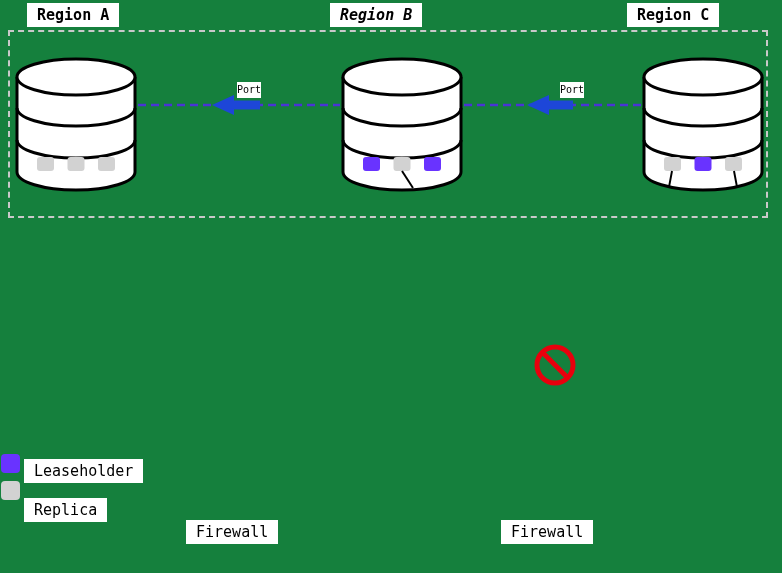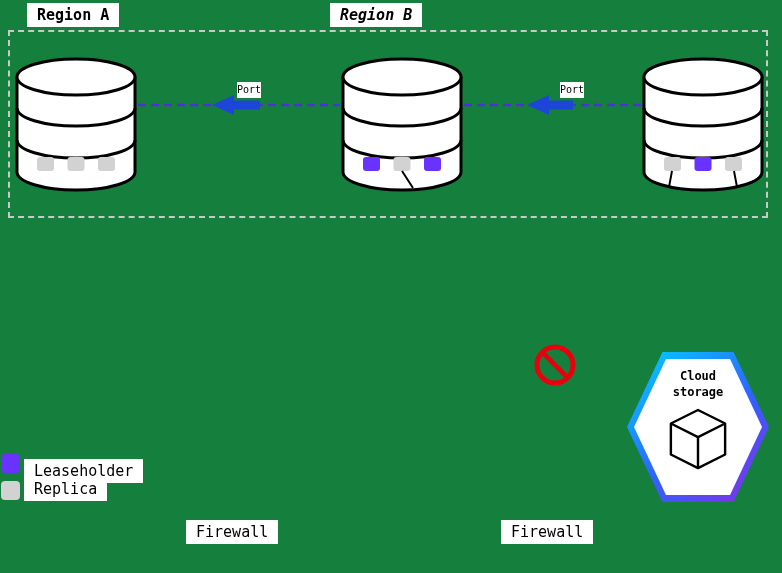--- a/index.html
+++ b/index.html
@@ -83,32 +83,33 @@
     width: 58px;
     line-height: 1.3;
   }
   .cube { margin-top: 6px; }
   .cube polygon, .cube line { fill: none; stroke: #000000; stroke-width: 2.5; stroke-linejoin: round; }
 
   .legend-swatch { position: absolute; left: 1px; width: 19px; height: 19px; border-radius: 4px; }
   .legend-swatch.lease { top: 454px; background: #6933ff; }
   .legend-swatch.rep   { top: 481px; background: #d2d2d2; }
   .legend-label.l1 { left: 24px; top: 459px; }
-  .legend-label.l2 { left: 24px; top: 477px; }
+  .legend-label.l2 { left: 24px; top: 498px; }
 
   .firewall-label.f1 { left: 186px; top: 520px; }
   .firewall-label.f2 { left: 501px; top: 520px; }
 </style>
 </head>
 <body>
 
 <div class="canvas">
 
   <div class="label-box region-label ra">Region A</div>
   <div class="label-box region-label rb">Region B</div>
+  <div class="label-box region-label rc">Region C</div>
 
   <div class="dashed-box"></div>
 
   <div class="cyl a">
     <svg width="124" height="138" viewBox="0 0 124 138">
       <path class="cyl-body" d="M3,21 L3,116 A59,18 0 0 0 121,116 L121,21"></path>
       <path class="cyl-arc" d="M3,52 A59,18 0 0 0 121,52"></path>
       <path class="cyl-arc" d="M3,84 A59,18 0 0 0 121,84"></path>
       <ellipse class="cyl-body" cx="62" cy="21" rx="59" ry="18"></ellipse>
       <rect class="sq-replica" x="23" y="101" width="17" height="14" rx="3"></rect>
@@ -165,31 +166,20 @@
   </div>
 
   <div class="label-box port-label p1">Port</div>
   <div class="label-box port-label p2">Port</div>
 
   <svg class="no-symbol" width="44" height="44" viewBox="0 0 44 44">
     <circle cx="22" cy="22" r="18"></circle>
     <line x1="9.3" y1="9.3" x2="34.7" y2="34.7"></line>
   </svg>
 
-  <div class="hex-outer">
-    <div class="hex-inner">
-      <div class="hex-label">Cloud storage</div>
-      <svg class="cube" width="62" height="68" viewBox="0 0 64 66">
-        <polygon points="32,2 60,16 60,48 32,62 4,48 4,16"></polygon>
-        <line x1="32" y1="30" x2="4" y2="16"></line>
-        <line x1="32" y1="30" x2="60" y2="16"></line>
-        <line x1="32" y1="30" x2="32" y2="62"></line>
-      </svg>
-    </div>
-  </div>
 
   <div class="legend-swatch lease"></div>
   <div class="label-box legend-label l1">Leaseholder</div>
   <div class="legend-swatch rep"></div>
   <div class="label-box legend-label l2">Replica</div>
 
   <div class="label-box firewall-label f1">Firewall</div>
   <div class="label-box firewall-label f2">Firewall</div>
 
 </div>

